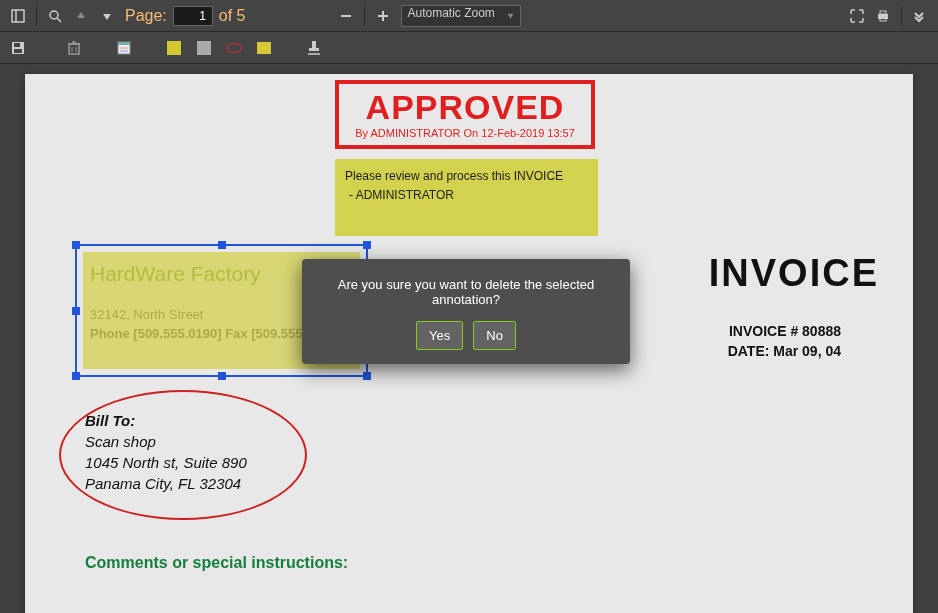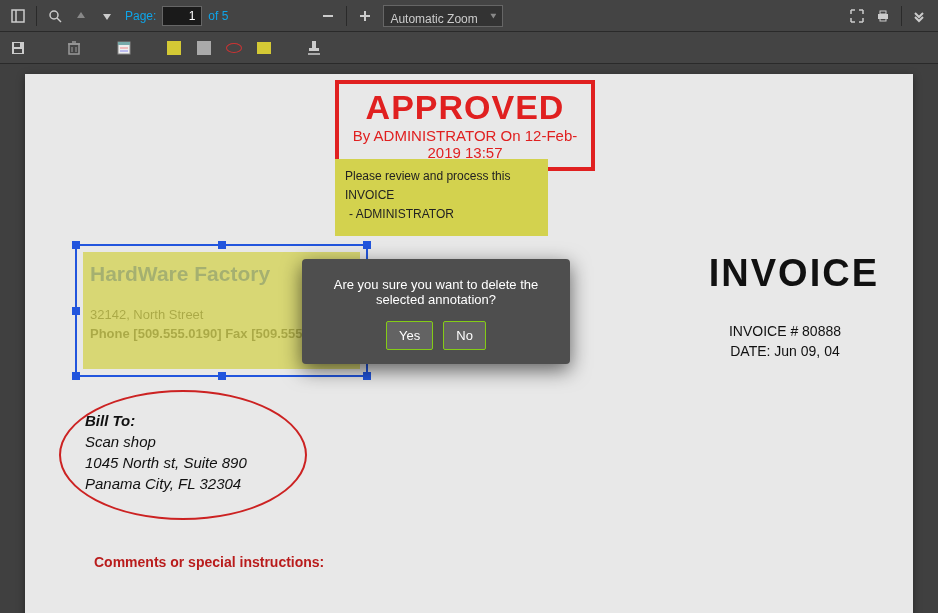--- a/index.html
+++ b/index.html
@@ -31,22 +31,22 @@
       cursor: pointer;
       color: #ccc;
     }
     .tb-sep {
       width: 1px;
       height: 20px;
       background: #2a2a2a;
       margin: 0 4px;
     }
     .page-label {
-      color: #0ea5e9;
-      font-size: 12px;
+      color: #fdba74;
+      font-size: 16px;
       margin: 0 4px;
     }
     .page-input {
       width: 40px;
       height: 20px;
       background: #1a1a1a;
       border: 1px solid #666;
       color: #fff;
       text-align: right;
       padding-right: 6px;
@@ -54,21 +54,21 @@
     }
     .zoom-select {
       height: 22px;
       background: #333;
       border: 1px solid #666;
       color: #ccc;
       font-size: 12px;
       padding: 0 14px 0 6px;
       margin: 0 4px;
       display: flex;
-      align-items: flex-end;
+      align-items: flex-start;
       position: relative;
       cursor: pointer;
       min-width: 120px;
     }
     .zoom-select::after {
       content: "";
       position: absolute;
       right: 6px;
       top: 7px;
       width: 6px;
@@ -137,30 +137,30 @@
       padding: 4px 0 6px;
       background: #e8e8e8;
     }
     .stamp-title {
       font-size: 34px;
       font-weight: bold;
       color: #e02020;
       letter-spacing: 1px;
     }
     .stamp-by {
-      font-size: 15px;
+      font-size: 11px;
       color: #e02020;
     }
     
     
     .note-top {
       position: absolute;
       top: 85px;
       left: 310px;
-      width: 213px;
+      width: 263px;
       height: 77px;
       background: #d3d24e;
       padding: 8px 10px;
       font-size: 12px;
       color: #222;
       line-height: 1.6;
     }
     
     
     .select-wrap {
@@ -198,42 +198,42 @@
     .company {
       position: absolute;
       top: 185px;
       left: 65px;
       font-size: 13px;
       color: #333;
       line-height: 1.4;
     }
     .company-name {
       font-size: 21px;
-      font-weight: bold;
-      color: #1d4ed8;
+      font-weight: normal;
+      color: #4d7c0f;
       margin-bottom: 18px;
     }
     
     
     .inv-title {
       position: absolute;
       top: 178px;
       right: 34px;
       font-size: 38px;
       font-weight: 900;
       color: #111;
       letter-spacing: 2px;
     }
     .inv-meta {
       position: absolute;
       top: 248px;
       right: 72px;
-      text-align: center;
+      text-align: right;
       font-size: 14px;
-      font-weight: normal;
+      font-weight: bold;
       color: #111;
       line-height: 1.4;
     }
     
     
     .ellipse {
       position: absolute;
       top: 316px;
       left: 34px;
       width: 248px;
@@ -249,32 +249,32 @@
       font-size: 15px;
       color: #111;
       line-height: 1.4;
       font-style: italic;
     }
     .bill-to .label { font-weight: bold; }
     
     .comments {
       position: absolute;
       top: 480px;
-      left: 69px;
-      font-size: 14px;
+      left: 60px;
+      font-size: 16px;
       font-weight: bold;
-      color: #b91c1c;
+      color: #15803d;
     }
     
     
     .dialog {
       position: absolute;
       top: 259px;
       left: 302px;
-      width: 268px;
+      width: 328px;
       background: #4e4e4e;
       border-radius: 4px;
       box-shadow: 0 6px 20px rgba(0,0,0,.6);
       padding: 18px 14px 14px;
       color: #fff;
       font-size: 13px;
       z-index: 100;
       text-align: center;
     }
     .dialog-msg {
@@ -443,21 +443,21 @@
       <div class="handle h-ml"></div>
       <div class="handle h-mr"></div>
       <div class="handle h-bl"></div>
       <div class="handle h-bm"></div>
       <div class="handle h-br"></div>
     </div>
 
     <div class="inv-title">INVOICE</div>
     <div class="inv-meta">
       <div>INVOICE # 80888</div>
-      <div>DATE: Jun 09, 04</div>
+      <div>DATE: Mar 09, 04</div>
     </div>
 
     <div class="ellipse"></div>
     <div class="bill-to">
       <div class="label">Bill To:</div>
       <div>Scan shop</div>
       <div>1045 North st, Suite 890</div>
       <div>Panama City, FL 32304</div>
     </div>
 

